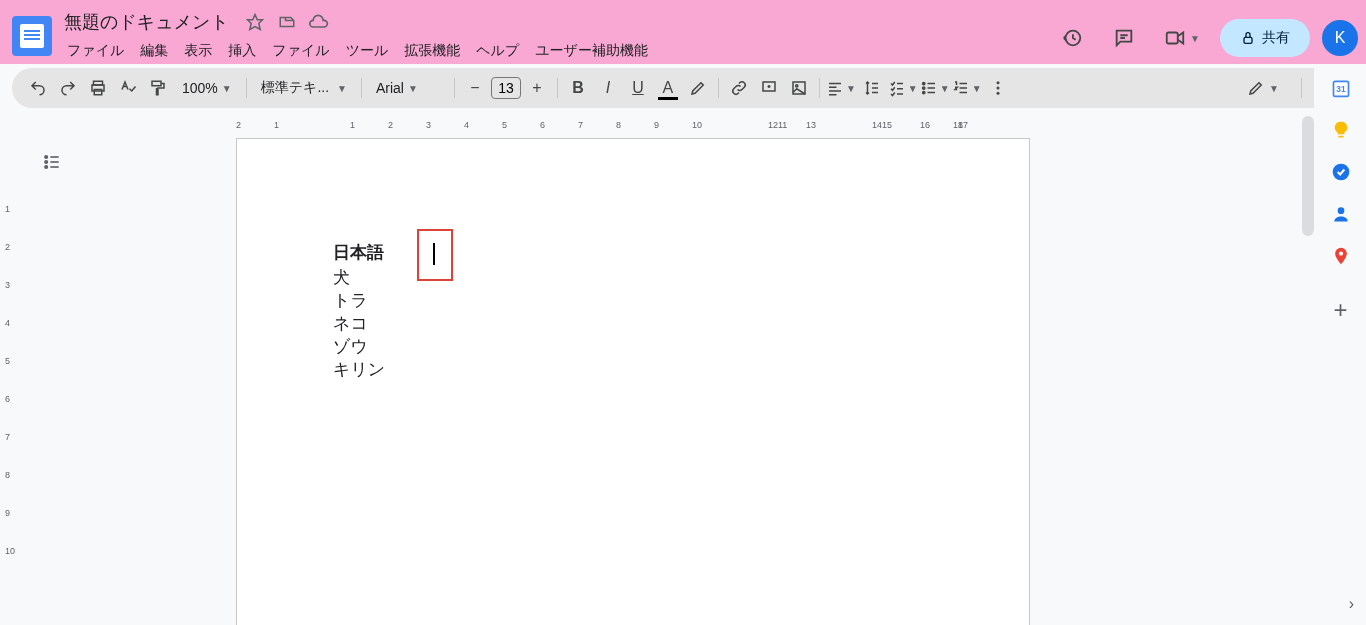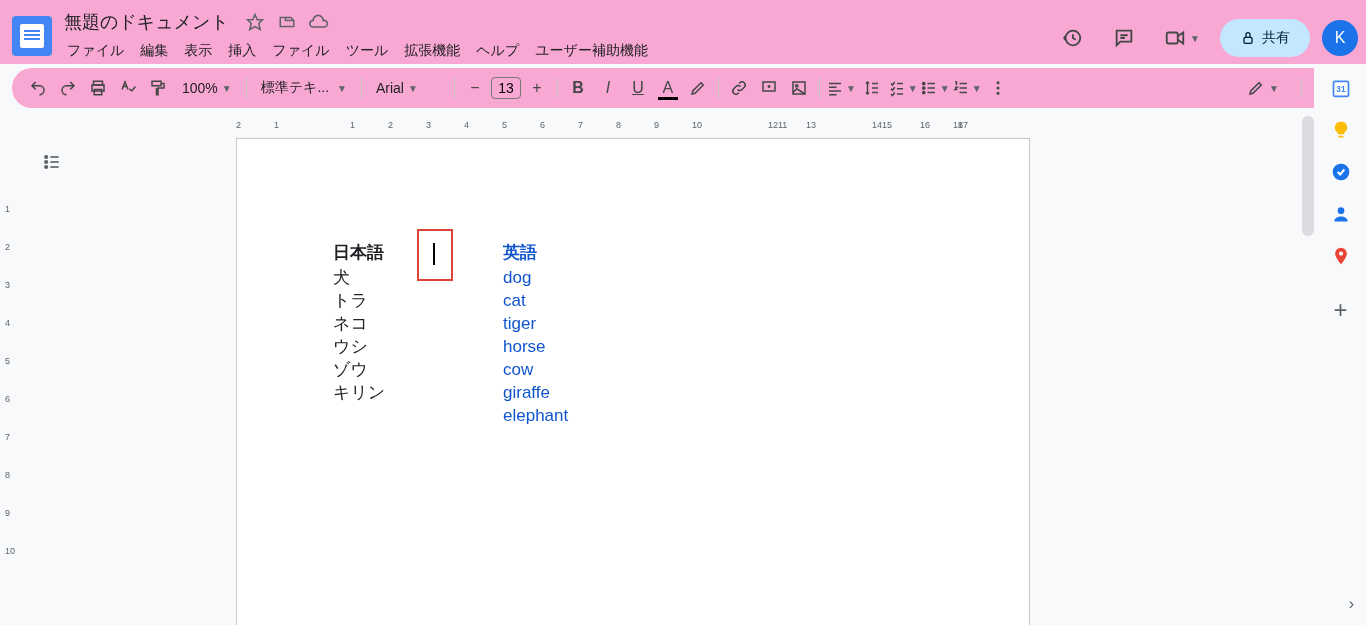--- a/index.html
+++ b/index.html
@@ -17,21 +17,21 @@
 .menu-row { display: flex; gap: 2px; margin-top: 2px; }
 .menu-item { font-size: 14px; color: #202124; padding: 4px 7px; border-radius: 4px; cursor: pointer; font-family: Liberation Mono, monospace; }
 
 .header-right { display: flex; align-items: center; gap: 12px; margin-left: auto; padding-top: 4px; }
 .header-btn { width: 40px; height: 40px; border-radius: 50%; display: flex; align-items: center; justify-content: center; color: #5f6368; cursor: pointer; }
 .meet-btn { display: flex; align-items: center; gap: 4px; color: #5f6368; cursor: pointer; padding: 8px; border-radius: 4px; }
 .share-btn { display: flex; align-items: center; gap: 6px; background: #c2e7ff; color: #001d35; padding: 10px 20px; border-radius: 40px; font-size: 14px; font-weight: 500; cursor: pointer; }
 .avatar { width: 36px; height: 36px; border-radius: 50%; background: #1a73e8; color: #fff; display: flex; align-items: center; justify-content: center; font-size: 16px; font-weight: 500; cursor: pointer; }
 
 
-.toolbar { height: 40px; margin: 4px 12px 8px 12px; background: #f9a8d4; border-radius: 24px; display: flex; align-items: center; padding: 0 12px; gap: 2px; }
+.toolbar { height: 40px; margin: 4px 12px 8px 12px; background: #e5e5e5; border-radius: 24px; display: flex; align-items: center; padding: 0 12px; gap: 2px; }
 .tool-btn { min-width: 28px; height: 28px; border-radius: 4px; display: flex; align-items: center; justify-content: center; color: #444746; cursor: pointer; font-size: 16px; }
 .toolbar-sep { width: 1px; height: 20px; background: #c7c7c7; margin: 0 4px; }
 .zoom-box { font-size: 14px; color: #202124; padding: 4px 8px; cursor: pointer; display: flex; align-items: center; gap: 4px; }
 .style-box { font-size: 14px; color: #202124; padding: 4px 8px; cursor: pointer; display: flex; align-items: center; gap: 8px; min-width: 100px; }
 .font-box { font-size: 14px; color: #202124; padding: 4px 8px; cursor: pointer; display: flex; align-items: center; gap: 4px; min-width: 80px; }
 .size-box { width: 30px; height: 22px; border: 1px solid #747775; border-radius: 4px; text-align: center; font-size: 14px; background: transparent; }
 .color-btn { position: relative; }
 .color-btn::after { content: ""; position: absolute; bottom: 2px; left: 4px; right: 4px; height: 3px; background: #000; }
 .toolbar-right { margin-left: auto; display: flex; align-items: center; gap: 8px; }
 .edit-mode { display: flex; align-items: center; gap: 4px; padding: 6px 10px; cursor: pointer; color: #444746; }
@@ -335,35 +335,22 @@
 
   <div class="page">
     <div class="page-content">
       <div class="vocab-table">
         <div class="col-jp">
           <div class="table-header">日本語</div>
           <div id="jp-rows">
               <div class="vocab-row">犬</div>
               <div class="vocab-row">トラ</div>
               <div class="vocab-row">ネコ</div>
-              <div class="vocab-row">ウシ</div>
               <div class="vocab-row">ゾウ</div>
               <div class="vocab-row">キリン</div>
-            </div>
-        </div>
-        <div class="col-en">
-          <div class="table-header">英語</div>
-          <div id="en-rows">
-              <div class="vocab-row">dog</div>
-              <div class="vocab-row">cat</div>
-              <div class="vocab-row">tiger</div>
-              <div class="vocab-row">horse</div>
-              <div class="vocab-row">cow</div>
-              <div class="vocab-row">giraffe</div>
-              <div class="vocab-row">elephant</div>
             </div>
         </div>
       </div>
     </div>
     <div class="cursor-highlight"></div>
     <div class="text-cursor"></div>
   </div>
 </div>
 
 <div class="scrollbar-v"></div>

